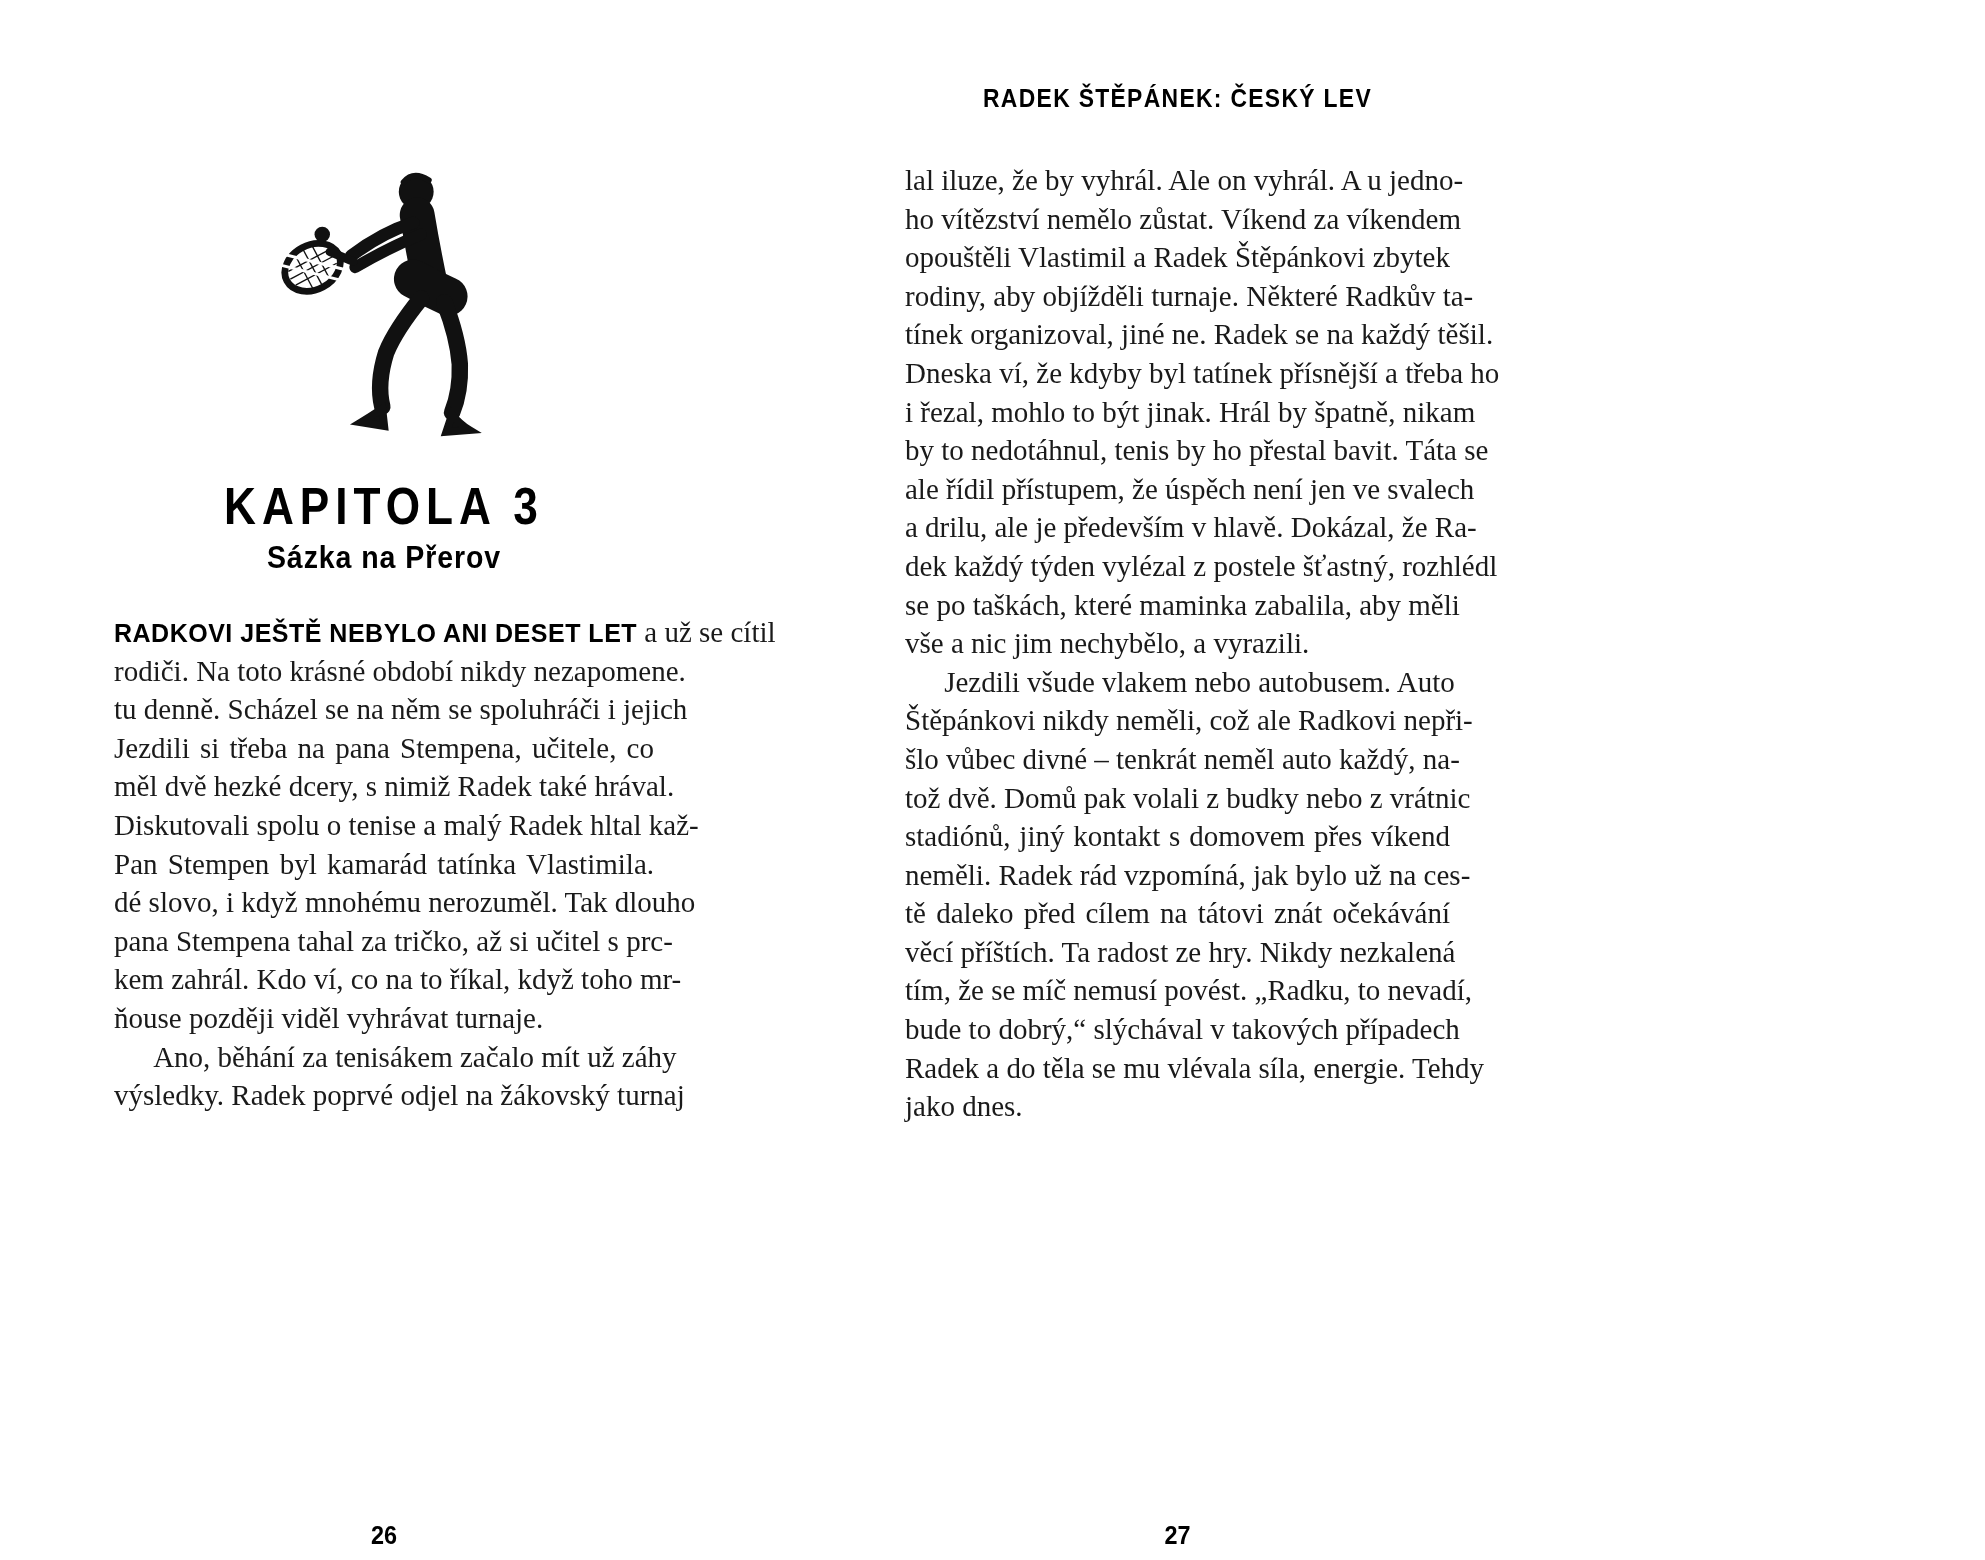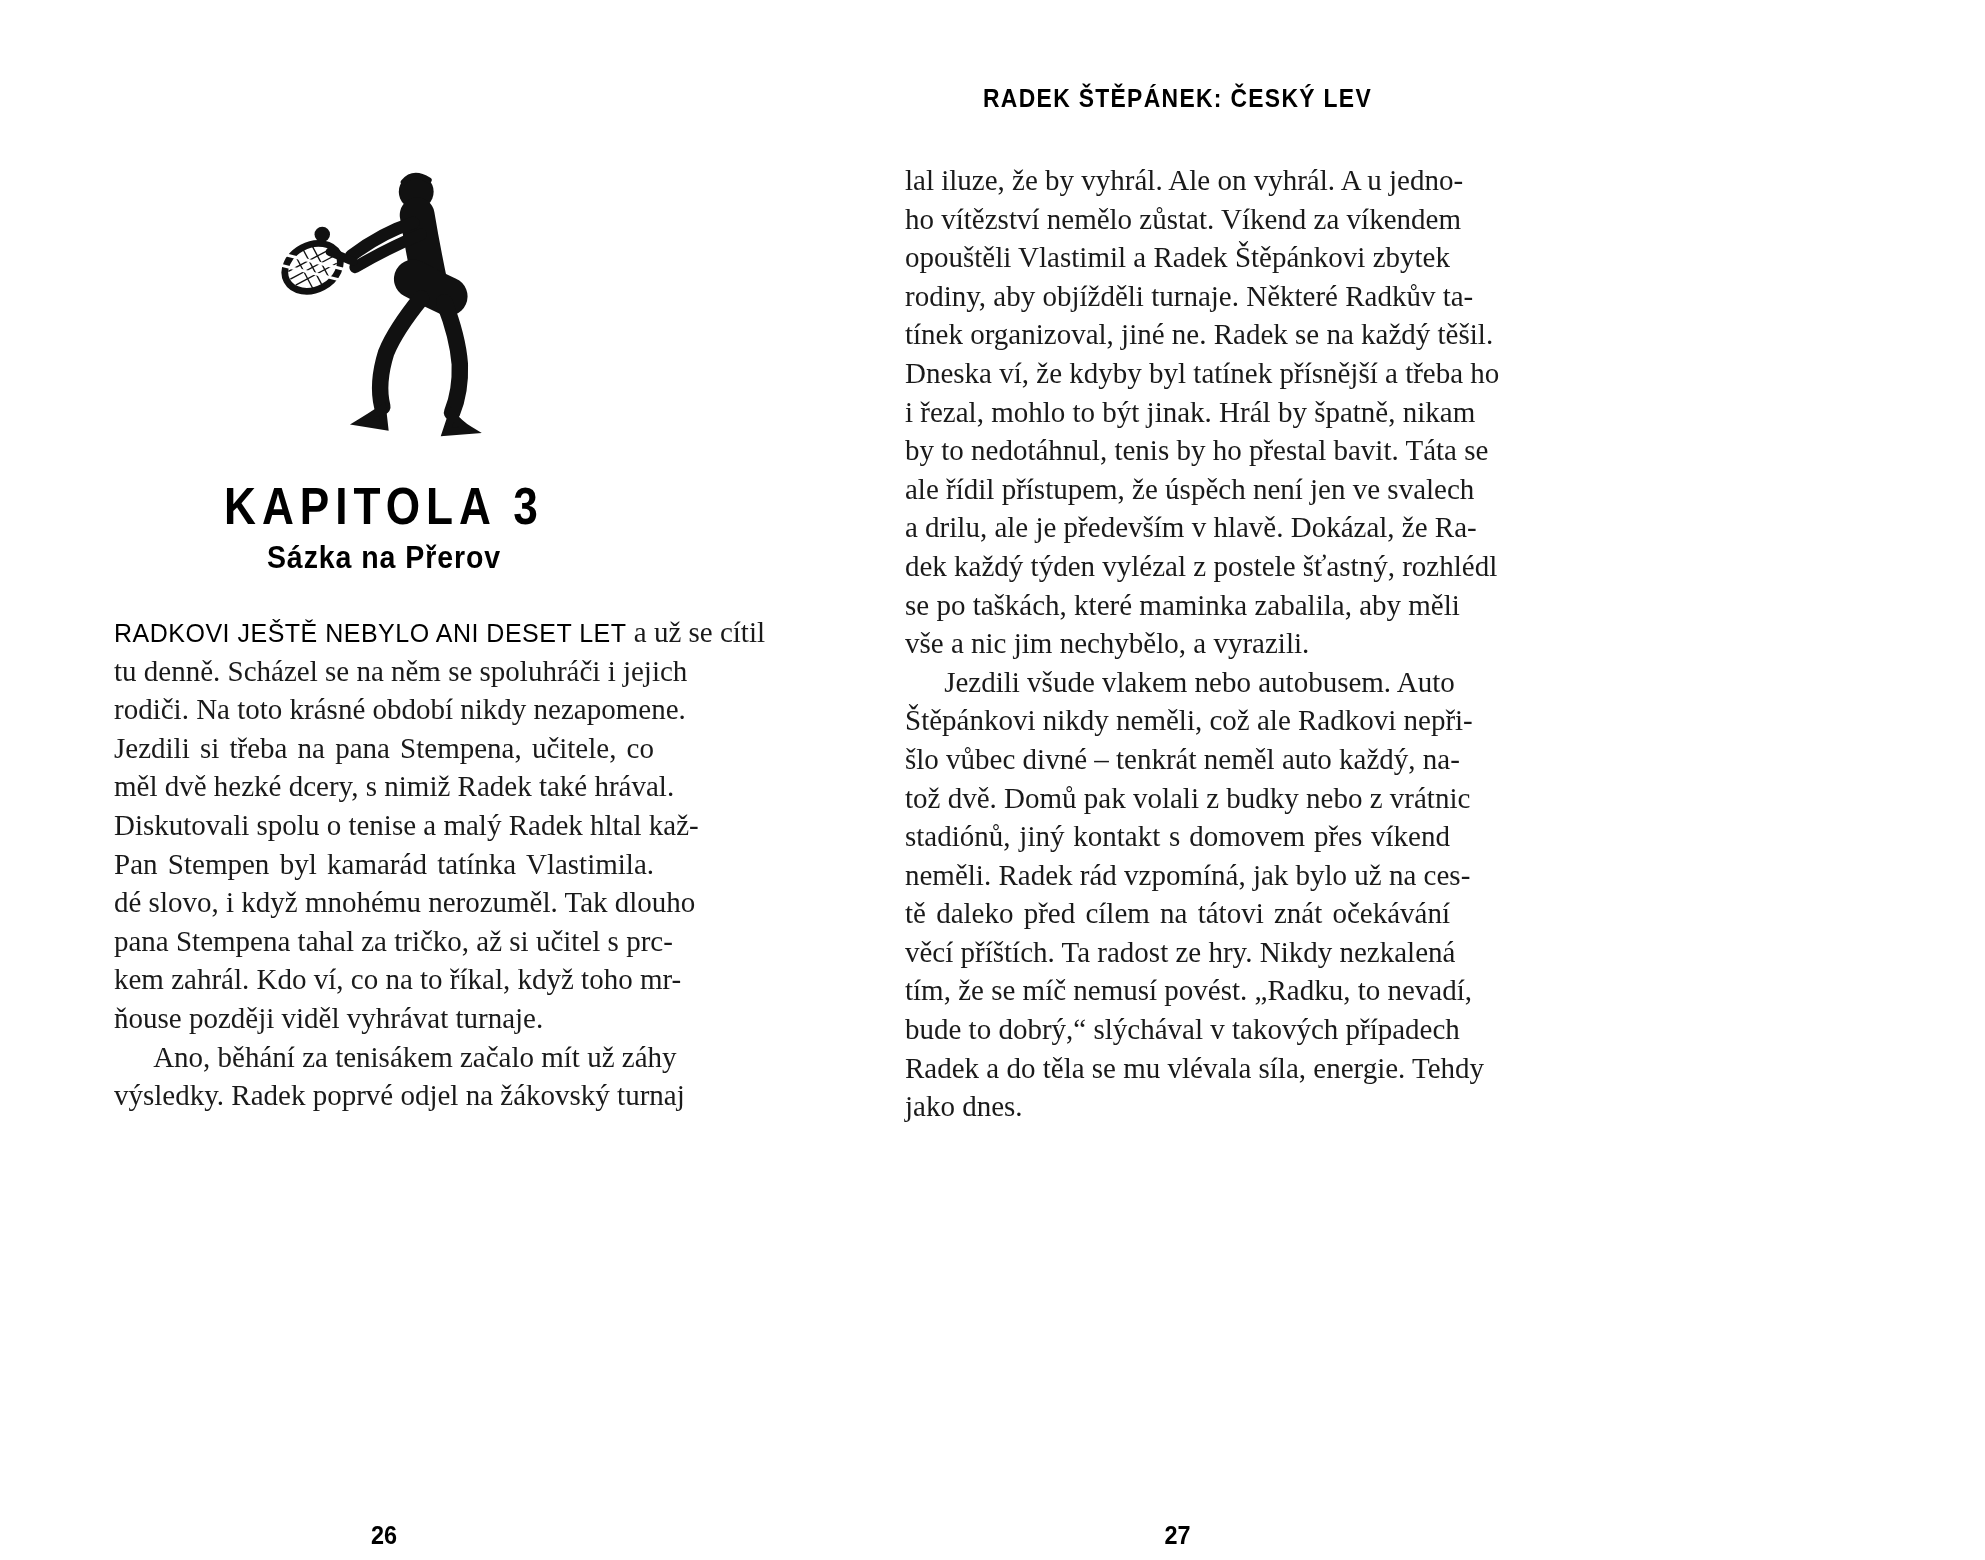--- a/index.html
+++ b/index.html
@@ -43,21 +43,21 @@
   #right-body{top:133px;}
 
   .line{
     height:38.6px;line-height:38.6px;white-space:nowrap;
     text-align:justify;text-align-last:justify;overflow:visible;
   }
   .line.last{text-align-last:left;}
   .line.indent{text-indent:1.35em;}
 
   .lead-in{
-    font-family:"Liberation Sans", sans-serif;font-weight:400;
+    font-family:"Liberation Sans", sans-serif;font-weight:700;
     font-size:25px;letter-spacing:0.5px;color:#000;
   }
 
   .page-number{
     position:absolute;top:1492px;left:0;width:100%;text-align:center;
     font-family:"Liberation Sans", sans-serif;font-weight:700;
     font-size:26px;color:#000;transform:scaleX(0.9);transform-origin:center;
   }
 </style>
 </head>
@@ -109,22 +109,22 @@
         <path d="M190,270 Q198,280 208,286 L184,288 Z" fill="#111" stroke="#111" stroke-width="8"></path>
       </g>
     </svg>
   </div>
 
   <div class="chapter-title">KAPITOLA 3</div>
   <div class="chapter-subtitle">Sázka na Přerov</div>
 
   <div class="body-text" id="left-body">
       <div class="line"><span class="lead-in">RADKOVI JEŠTĚ NEBYLO ANI DESET LET</span> a už se cítil</div>
+      <div class="line">rodiči. Na toto krásné období nikdy nezapomene.</div>
       <div class="line">tu denně. Scházel se na něm se spoluhráči i jejich</div>
-      <div class="line">rodiči. Na toto krásné období nikdy nezapomene.</div>
       <div class="line">Jezdili si třeba na pana Stempena, učitele, co</div>
       <div class="line">měl dvě hezké dcery, s nimiž Radek také hrával.</div>
       <div class="line">Diskutovali spolu o tenise a malý Radek hltal kaž-</div>
       <div class="line">Pan Stempen byl kamarád tatínka Vlastimila.</div>
       <div class="line">dé slovo, i když mnohému nerozuměl. Tak dlouho</div>
       <div class="line">pana Stempena tahal za tričko, až si učitel s prc-</div>
       <div class="line">kem zahrál. Kdo ví, co na to říkal, když toho mr-</div>
       <div class="line last">ňouse později viděl vyhrávat turnaje.</div>
       <div class="line indent">Ano, běhání za tenisákem začalo mít už záhy</div>
       <div class="line">výsledky. Radek poprvé odjel na žákovský turnaj</div>

